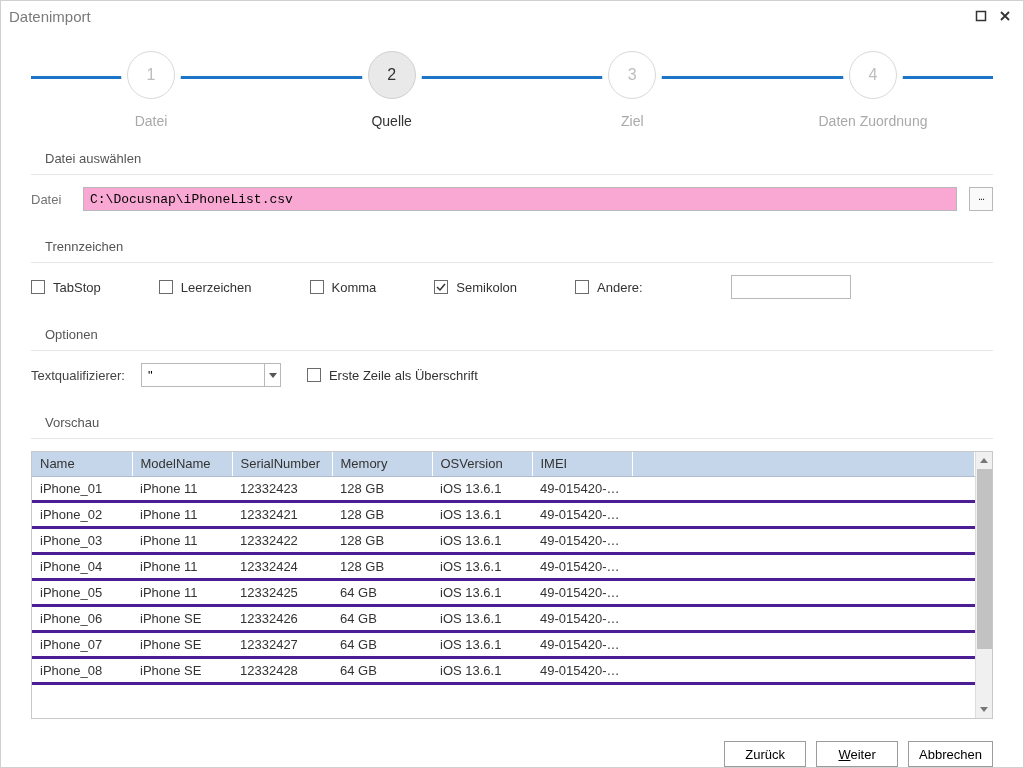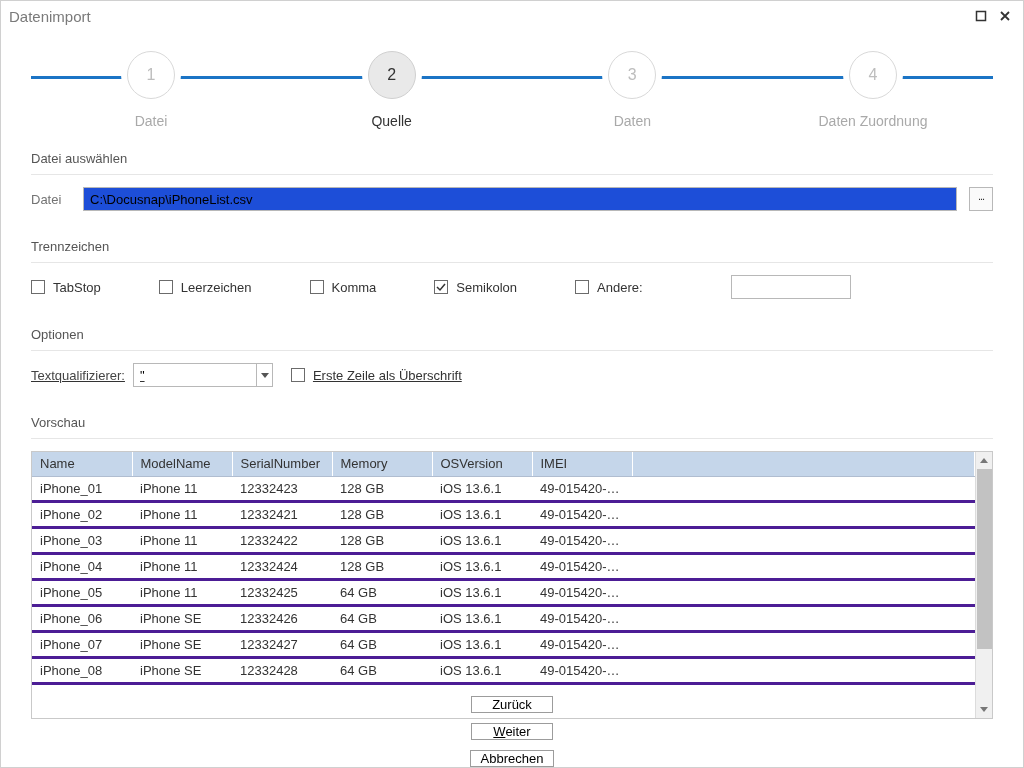--- a/index.html
+++ b/index.html
@@ -77,36 +77,36 @@
 
   .content {
     flex: 1;
     padding: 0 30px;
     overflow: hidden;
     display: flex; flex-direction: column;
   }
   .section-title {
     font-size: 13px;
     color: #555;
-    margin: 10px 0 8px 0;
+    margin: 10px 0 8px 14px;
   }
   .hr { height:1px; background:#e6e6e6; margin-bottom:12px; }
 
   .file-row {
     display: flex; align-items: center; gap: 12px;
     margin-bottom: 18px;
   }
   .file-row label { width: 40px; color:#737373; }
   .file-input {
     flex: 1;
     height: 24px;
     border: 1px solid #b8b8b8;
     padding: 0 6px;
-    font-family: Liberation Sans, sans-serif; font-size: 13px;
-    background: #1d4ed8;
+    font-family: Liberation Mono, monospace; font-size: 13px;
+    background: #f9a8d4;
   }
   .browse-btn {
     width: 24px; height: 24px;
     border: 1px solid #b8b8b8;
     background: #fafafa;
     display: flex; align-items:center; justify-content:center;
     cursor: pointer;
   }
   .browse-btn span { line-height: 1; font-size:11px; letter-spacing:-1px; color:#333; position:relative; top:-3px;}
 
@@ -130,23 +130,22 @@
   .other-input {
     width: 120px; height: 24px;
     border: 1px solid #b8b8b8;
     background:#fff;
     padding:0 6px;
     font-family:inherit; font-size:13px;
     margin-left: 30px;
   }
 
   .opt-row {
-    display: flex; align-items: center; gap: 8px;
+    display: flex; align-items: center; gap: 16px;
     margin-bottom: 18px;
-    text-decoration: underline;
   }
   .opt-row label { color:#444; }
   .combo {
     position: relative;
     width: 140px; height: 24px;
     border: 1px solid #b8b8b8;
     background:#fff;
     display:flex; align-items:center;
   }
   .combo input {
@@ -214,24 +213,23 @@
     position:absolute;
     top:17px;
     width:15px;
     background:#c2c2c2;
     height: 180px;
     border-radius:0;
   }
 
   .footer {
     height: 48px;
-    display: flex; align-items: center; justify-content: flex-end;
+    display: flex; align-items: flex-end; justify-content: flex-end;
     padding: 0 30px;
     gap: 10px;
-    flex-direction: column;
   }
   .btn {
     min-width: 82px;
     height: 26px;
     border: 1px solid #9c9c9c;
     background: #fff;
     font-family: inherit; font-size: 13px;
     cursor: pointer;
     padding: 0 10px;
   }
@@ -262,21 +260,21 @@
     <div class="step">
       <div class="step-circle">1</div>
       <div class="step-label">Datei</div>
     </div>
     <div class="step active">
       <div class="step-circle">2</div>
       <div class="step-label">Quelle</div>
     </div>
     <div class="step">
       <div class="step-circle">3</div>
-      <div class="step-label">Daten</div>
+      <div class="step-label">Ziel</div>
     </div>
     <div class="step">
       <div class="step-circle">4</div>
       <div class="step-label">Daten Zuordnung</div>
     </div>
   </div>
 
   <div class="content">
 
     <div class="section-title">Datei auswählen</div>

